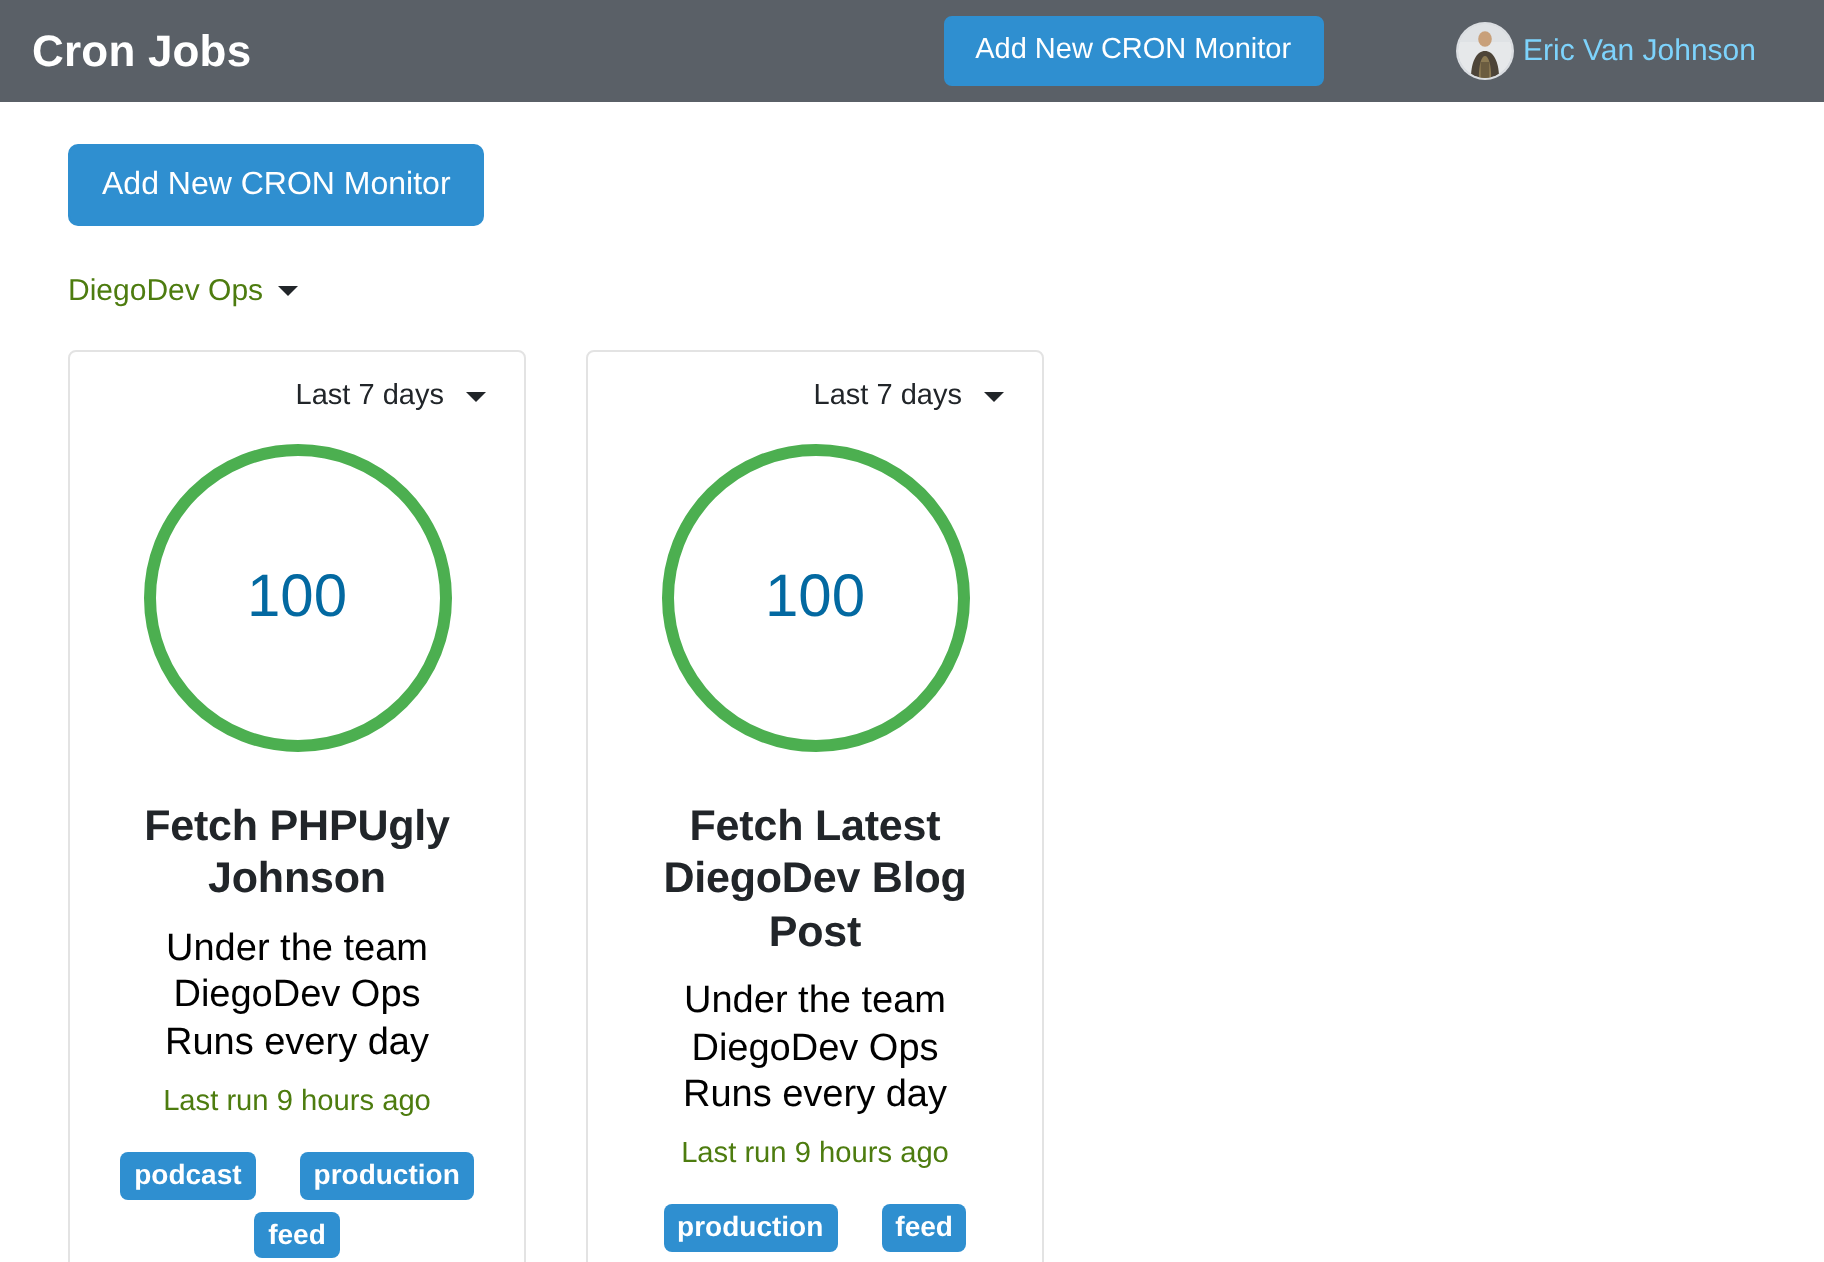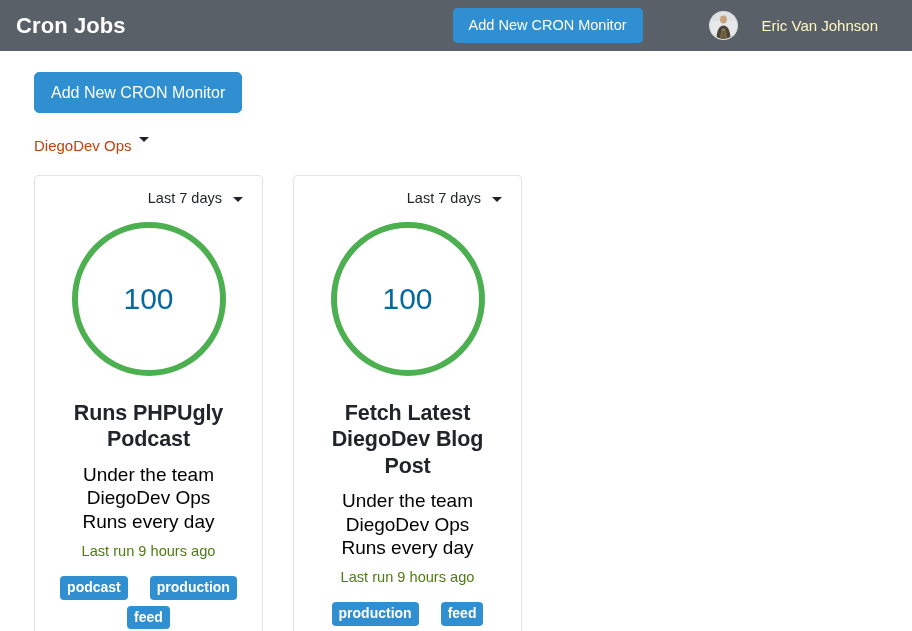--- a/index.html
+++ b/index.html
@@ -59,23 +59,23 @@
     border-radius: 50%;
     overflow: hidden;
     background: #cfd3d8;
     position: relative;
     flex: none;
     border: 1px solid rgba(255,255,255,0.25);
     box-sizing: border-box;
   }
   .avatar svg { display: block; }
   .navbar-username {
-    color: #fef9c3;
+    color: #7dd3fc;
     font-size: 15px;
-    margin-left: 24px;
+    margin-left: 5px;
     white-space: nowrap;
   }
 
   
   .page {
     padding: 0;
     position: relative;
   }
   .top-action {
     padding: 21px 0 0 34px;
@@ -88,22 +88,23 @@
     font-family: "Liberation Sans", sans-serif;
     border-radius: 5px;
     padding: 10px 16px;
     line-height: 1.2;
     cursor: pointer;
     white-space: nowrap;
   }
   .team-select {
     margin: 24px 0 0 34px;
     font-size: 15px;
-    color: #c2410c;
+    color: #4d7c0f;
     display: inline-flex;
+    align-items: center;
     cursor: pointer;
   }
   .caret {
     display: inline-block;
     width: 0;
     height: 0;
     margin-left: 7px;
     border-left: 5px solid transparent;
     border-right: 5px solid transparent;
     border-top: 5px solid #212529;
@@ -249,21 +250,21 @@
       </div>
       <div class="gauge-wrap">
         <div class="gauge">
           <svg width="160" height="160" viewBox="0 0 160 160">
             <circle cx="80" cy="80" r="74" fill="none" stroke="#ffffff" stroke-width="6"></circle>
             <circle id="g1" cx="80" cy="80" r="74" fill="none" stroke="#4caf50" stroke-width="6" stroke-linecap="butt" stroke-dasharray="464.96 464.96" stroke-dashoffset="0.00"></circle>
           </svg>
           <div class="gauge-label">100</div>
         </div>
       </div>
-      <div class="card-title">Runs PHPUgly Podcast</div>
+      <div class="card-title">Fetch PHPUgly Johnson</div>
       <div class="card-meta">Under the team DiegoDev Ops</div>
       <div class="card-meta" style="margin-top:0">Runs every day</div>
       <div class="card-lastrun">Last run 9 hours ago</div>
       <div class="tag-row">
         <span class="tag">podcast</span>
         <span class="tag">production</span>
         <span class="tag">feed</span>
       </div>
     </div>
 

